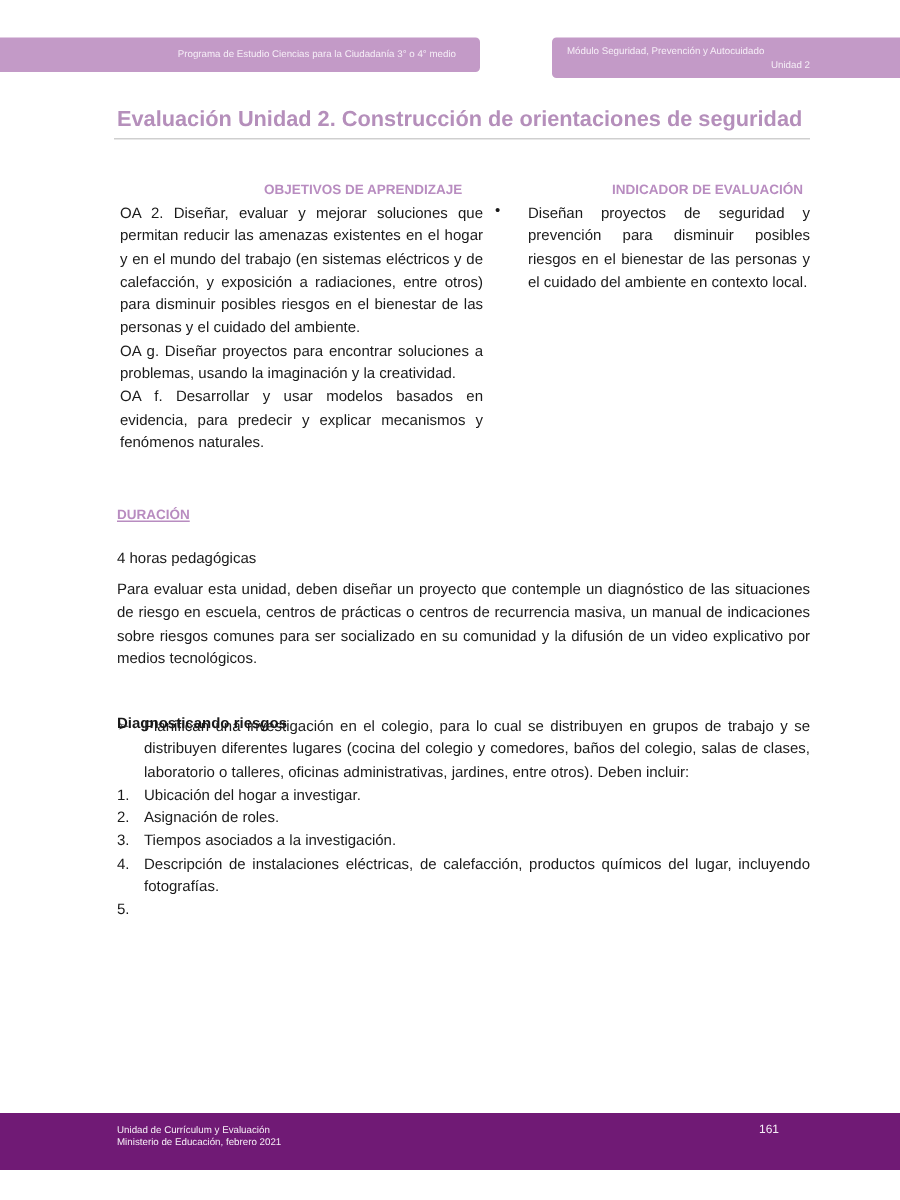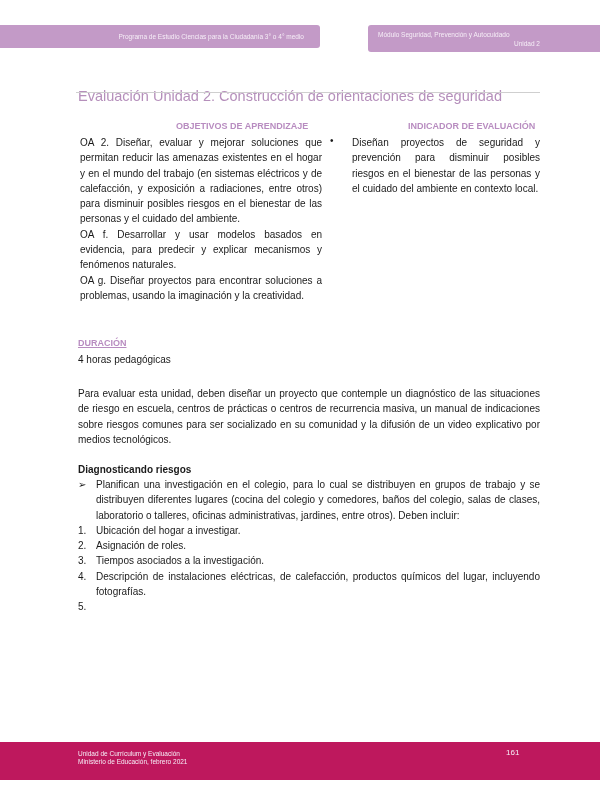--- a/index.html
+++ b/index.html
@@ -4,35 +4,35 @@
 <style>
   html, body { margin:0; padding:0; }
   body { width:600px; height:800px; background:#ffffff; position:relative; overflow:hidden;
          font-family:"Liberation Sans", sans-serif; color:#1a1a1a; }
   .hdr { position:absolute; background:#c39ac7; color:#f6eef7; font-size:6.5px; border-radius:3px; }
   .hdr-left { left:0; top:25px; width:320px; height:23px; border-radius:0 3px 3px 0; }
   .hdr-left span { position:absolute; right:16px; top:8px; }
   .hdr-right { left:368px; top:25px; width:232px; height:27px; border-radius:3px 0 0 3px; }
   .hdr-right .l1 { position:absolute; left:10px; top:6px; }
   .hdr-right .l2 { position:absolute; right:60px; top:15px; }
-  .title { position:absolute; left:78px; top:88px; font-size:14.5px; font-weight:normal; color:#b58fbb; }
+  .title { position:absolute; left:78px; top:72px; font-size:14.5px; font-weight:bold; color:#b58fbb; }
   .title-rule { position:absolute; left:76px; top:92px; width:464px; height:1px; background:#cfcfcf; }
   .col-head { position:absolute; font-size:9px; font-weight:bold; color:#b88cc0;margin-left:40px; }
   .body-text { font-size:10px; line-height:15.3px; color:#1a1a1a; }
   .obj { position:absolute; left:80px; top:135px; width:242px; text-align:justify; }
   .obj p { margin:0; }
   .ind { position:absolute; left:352px; top:135px; width:188px; text-align:justify; }
   .ind-bullet { position:absolute; left:330px; top:135px; font-size:10px; }
   .sec-head { position:absolute; font-size:9px; font-weight:bold; color:#b88cc0;text-decoration:underline; }
-  .abs { position:absolute; }
+  .abs { position:absolute;margin-top:13px; }
   .para { position:absolute; left:78px; top:386px; width:462px; text-align:justify; }
   .list { position:absolute; left:78px; top:477px; width:462px; }
   .li { position:relative; padding-left:18px; text-align:justify; }
   .li .mk { position:absolute; left:0; top:0; }
-  .footer { position:absolute; left:0; top:742px; width:600px; height:38px; background:#be185d; color:#f6eef7; font-size:6.5px; }
+  .footer { position:absolute; left:0; top:742px; width:600px; height:38px; background:#701a75; color:#f6eef7; font-size:6.5px; }
   .footer .f1 { position:absolute; left:78px; top:8px; }
   .footer .f2 { position:absolute; left:78px; top:16px; }
   .footer .pg { position:absolute; left:506px; top:6px; font-size:8px; }
 </style>
 </head>
 <body>
 
 <div class="hdr hdr-left">
   <span>Programa de Estudio Ciencias para la Ciudadanía 3° o 4° medio</span>
 </div>
@@ -40,22 +40,22 @@
   <span class="l1">Módulo Seguridad, Prevención y Autocuidado</span>
   <span class="l2">Unidad 2</span>
 </div>
 
 <div class="title">Evaluación Unidad 2. Construcción de orientaciones de seguridad</div>
 <div class="title-rule"></div>
 
 <div class="col-head" style="left:136px; top:121px;">OBJETIVOS DE APRENDIZAJE</div>
 <div class="obj body-text">
   <p>OA 2. Diseñar, evaluar y mejorar soluciones que permitan reducir las amenazas existentes en el hogar y en el mundo del trabajo (en sistemas eléctricos y de calefacción, y exposición a radiaciones, entre otros) para disminuir posibles riesgos en el bienestar de las personas y el cuidado del ambiente.</p>
+  <p>OA g. Diseñar proyectos para encontrar soluciones a problemas, usando la imaginación y la creatividad.</p>
   <p>OA f. Desarrollar y usar modelos basados en evidencia, para predecir y explicar mecanismos y fenómenos naturales.</p>
-  <p>OA g. Diseñar proyectos para encontrar soluciones a problemas, usando la imaginación y la creatividad.</p>
 </div>
 
 <div class="col-head" style="left:368px; top:121px;">INDICADOR DE EVALUACIÓN</div>
 <span class="ind-bullet">•</span>
 <div class="ind body-text">Diseñan proyectos de seguridad y prevención para disminuir posibles riesgos en el bienestar de las personas y el cuidado del ambiente en contexto local.</div>
 
 <div class="sec-head" style="left:78px; top:338px;">DURACIÓN</div>
 <div class="abs body-text" style="left:78px; top:352px;">4 horas pedagógicas</div>
 
 <div class="para body-text">Para evaluar esta unidad, deben diseñar un proyecto que contemple un diagnóstico de las situaciones de riesgo en escuela, centros de prácticas o centros de recurrencia masiva, un manual de indicaciones sobre riesgos comunes para ser socializado en su comunidad y la difusión de un video explicativo por medios tecnológicos.</div>

